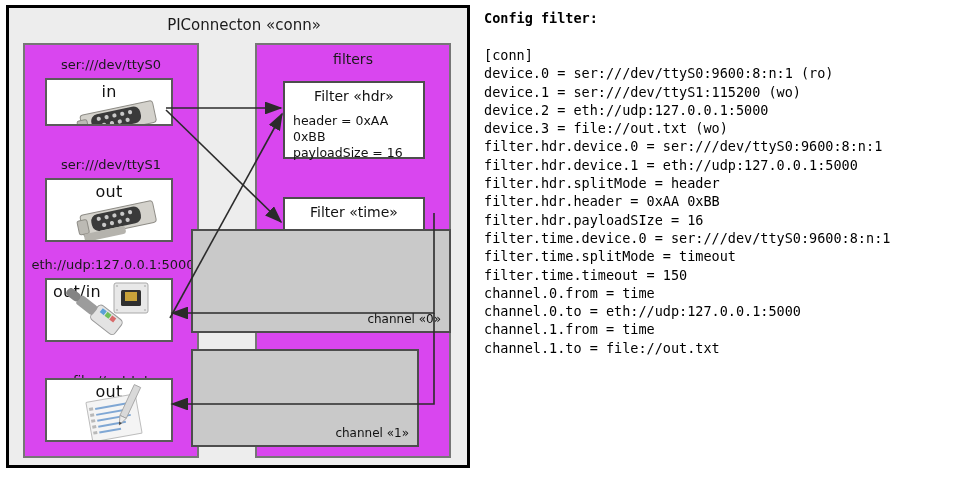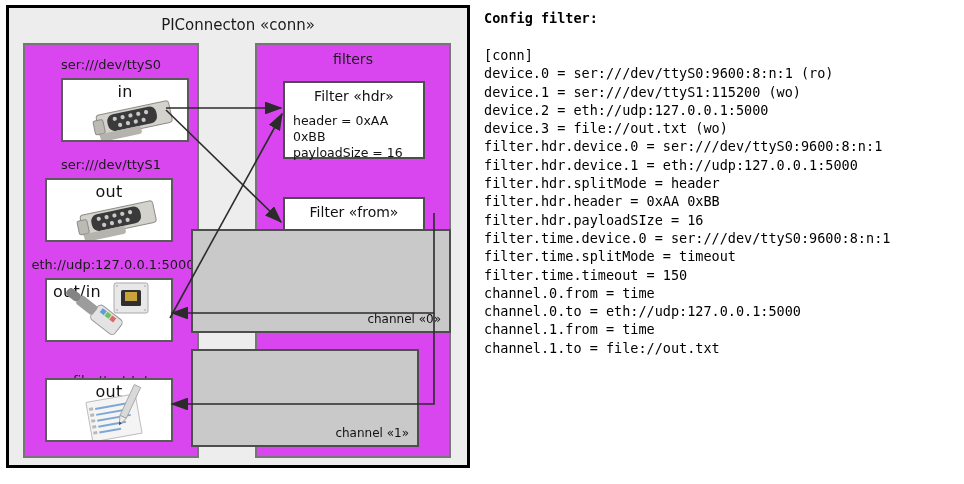--- a/index.html
+++ b/index.html
@@ -6,21 +6,21 @@
   body{width:964px;height:484px;font-family:"DejaVu Sans","Liberation Sans",sans-serif;overflow:hidden;}
   #root{position:relative;width:964px;height:484px;}
 
   
   .outer-frame{
     position:absolute;left:6px;top:5px;width:464px;height:463px;
     background:#ededed;border:3px solid #000;box-sizing:border-box;
   }
   .outer-title{
     position:absolute;left:0;top:8px;width:100%;text-align:center;
-    font-size:15px;color:#1a1a1a;
+    font-size:15px;color:#1a1a1a;padding-left:6px;
   }
 
   
   .panel{
     position:absolute;background:#d946ef;border:2px solid #767676;box-sizing:border-box;
   }
   .devices-panel{left:14px;top:35px;width:176px;height:415px;}
   .filters-panel{left:246px;top:35px;width:196px;height:415px;}
   .panel-title{
     position:absolute;left:0;top:6px;width:100%;text-align:center;
@@ -81,21 +81,21 @@
 <body>
 
 <div id="root">
 
   <div class="outer-frame">
     <div class="outer-title">PIConnecton «conn»</div>
 
     <div class="panel devices-panel">
 
       <div class="dev-label" style="left:0;top:12px;width:100%;">ser:///dev/ttyS0</div>
-      <div class="dev-box" style="left:36px;top:33px;width:128px;height:64px;">
+      <div class="dev-box" style="left:20px;top:33px;width:128px;height:48px;">
         <div class="dev-dir">in</div>
         <svg width="128" height="64" viewBox="0 0 128 64" style="position:absolute;left:0;top:0;">
           <g transform="rotate(-12 70 38)">
             <rect x="34" y="28" width="74" height="22" rx="3" fill="#d4d2cc" stroke="#8e8c86" stroke-width="1"></rect>
             <rect x="44" y="30" width="50" height="17" rx="7" fill="#3a3a3a"></rect>
             <g fill="#c9c9c9">
               <circle cx="52" cy="35" r="2.1"></circle>
                 <circle cx="60" cy="35" r="2.1"></circle>
               <circle cx="68" cy="35" r="2.1"></circle>
                 <circle cx="76" cy="35" r="2.1"></circle>
@@ -192,21 +192,21 @@
 
       <div class="filter-box" style="left:26px;top:36px;width:142px;height:78px;">
         <div class="filter-title">Filter «hdr»</div>
         <div class="filter-props">
           <div>header = 0xAA 0xBB</div>
           <div>payloadSize = 16</div>
         </div>
       </div>
 
       <div class="filter-box" style="left:26px;top:152px;width:142px;height:78px;">
-        <div class="filter-title">Filter «from»</div>
+        <div class="filter-title">Filter «time»</div>
         <div class="filter-props">
           <div>timeout = 150 ms</div>
         </div>
       </div>
 
       <div class="channel-box" style="left:-66px;top:184px;width:260px;height:104px;">
         <div class="channel-label">channel «0»</div>
       </div>
 
       <div class="channel-box" style="left:-66px;top:304px;width:228px;height:98px;">

